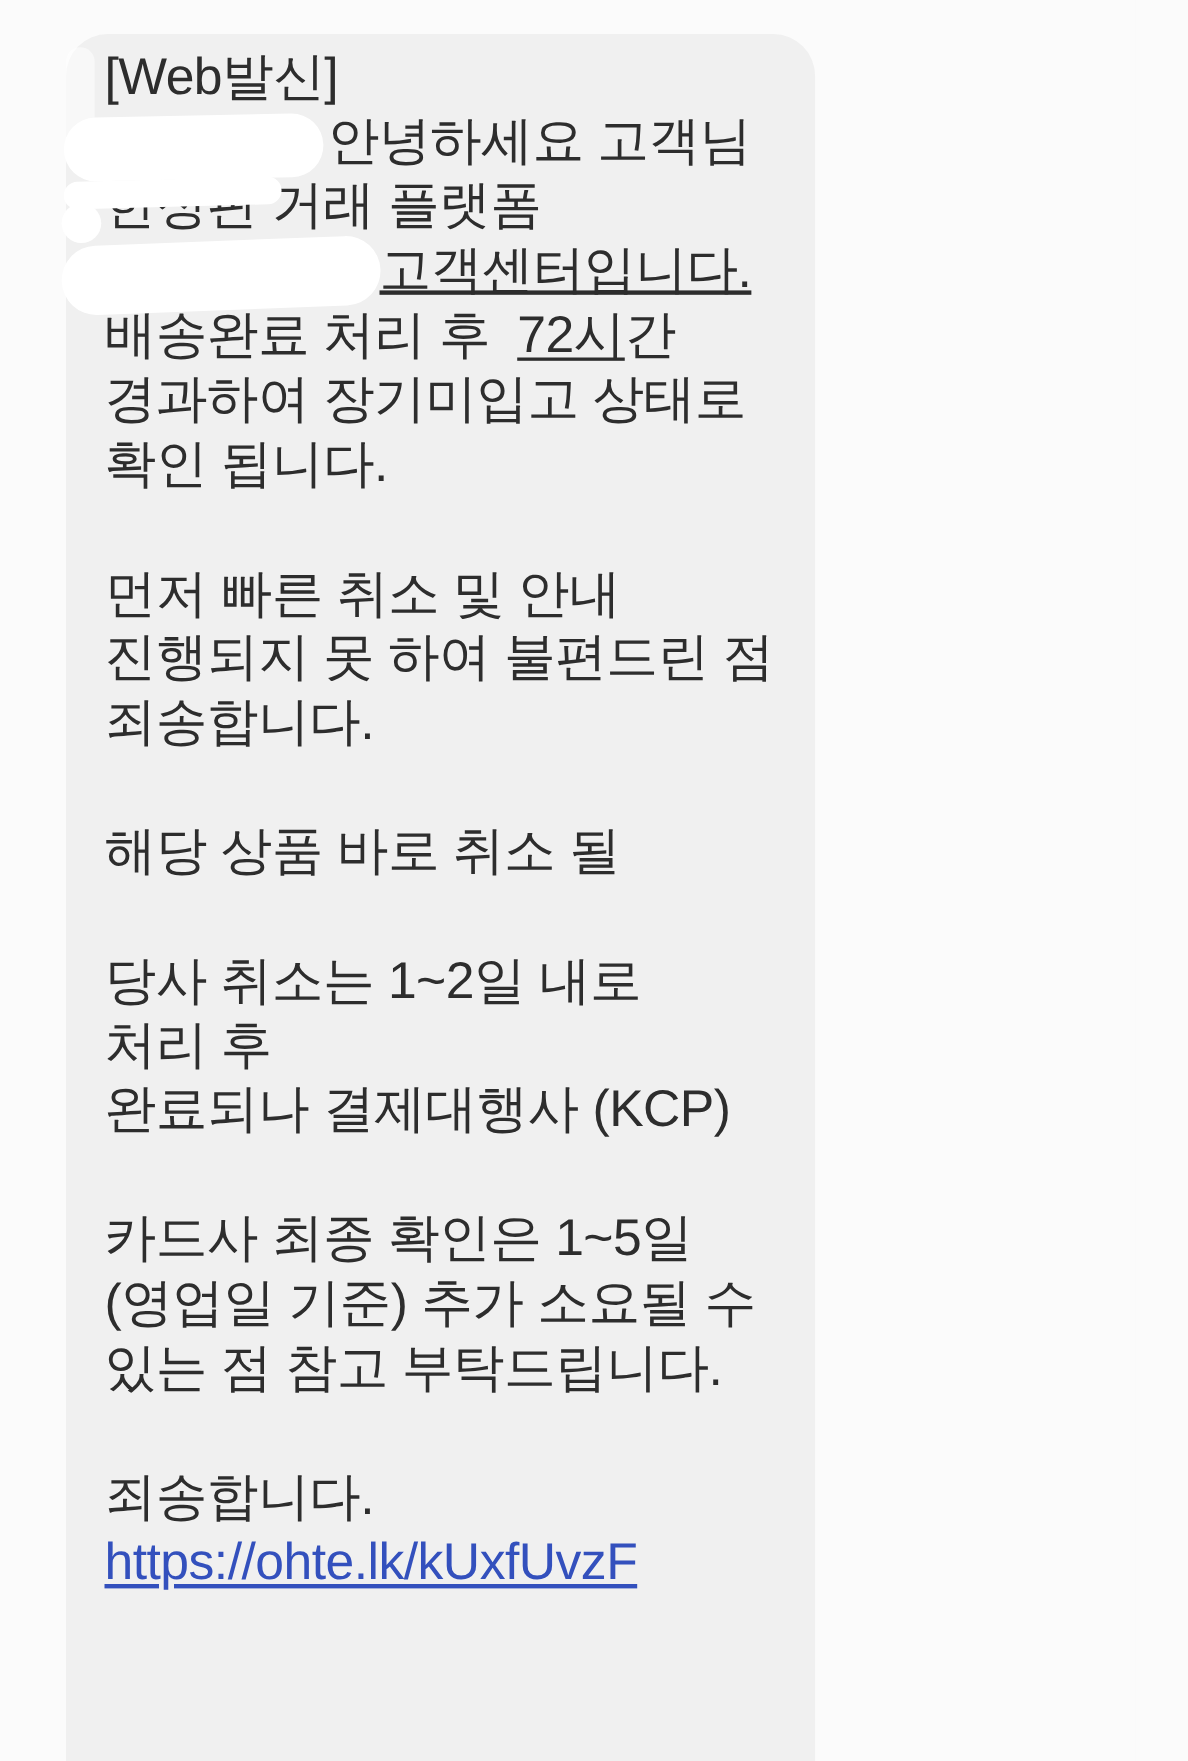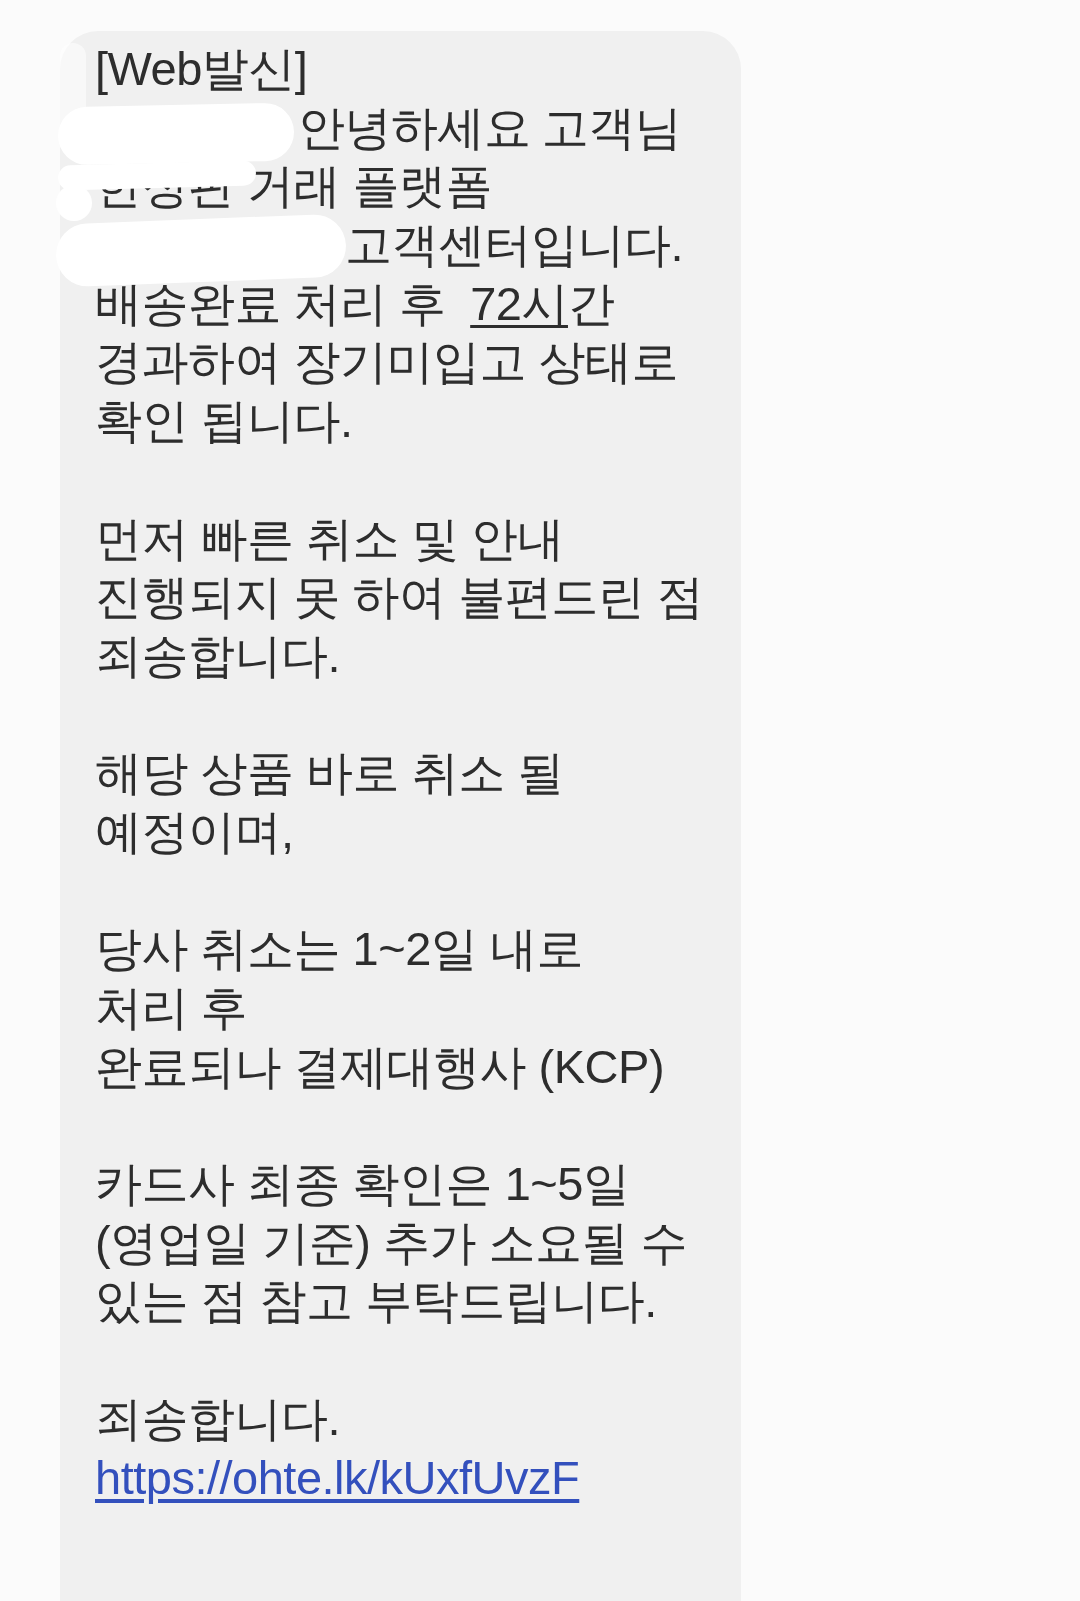--- a/index.html
+++ b/index.html
@@ -32,22 +32,22 @@
     top: 9px;
     right: 20px;
     z-index: 1;
     color: #2d2d2d;
     font-size: 47px;
     line-height: 58.7px;
     letter-spacing: -0.5px;
     white-space: nowrap;
   }
   .row { height: 58.7px; }
-  .row.indent-a { padding-left: 203px; font-family: Liberation Serif, serif; }
-  .row.indent-b { padding-left: 250px; }
+  .row.indent-a { padding-left: 203px; }
+  .row.indent-b { padding-left: 250px; text-decoration: underline; }
   .time-link {
     text-decoration: underline;
     text-underline-offset: 5px;
     text-decoration-thickness: 2.5px;
     margin-left: 12px;
   }
   .url-link {
     color: #3350bd;
     text-decoration: underline;
     text-underline-offset: 5px;
@@ -107,21 +107,20 @@
       <div class="row indent-b">고객센터입니다.</div>
       <div class="row"><span>배송완료 처리 후 </span><span class="time-link">72시</span><span>간</span></div>
       <div class="row">경과하여 장기미입고 상태로</div>
       <div class="row">확인 됩니다.</div>
       <div class="row blank"></div>
       <div class="row">먼저 빠른 취소 및 안내</div>
       <div class="row">진행되지 못 하여 불편드린 점</div>
       <div class="row">죄송합니다.</div>
       <div class="row blank"></div>
       <div class="row">해당 상품 바로 취소 될</div>
-      <div class="row">예정이며,</div>
       <div class="row blank"></div>
       <div class="row">당사 취소는 1~2일 내로</div>
       <div class="row">처리 후</div>
       <div class="row">완료되나 결제대행사 (KCP)</div>
       <div class="row blank"></div>
       <div class="row">카드사 최종 확인은 1~5일</div>
       <div class="row">(영업일 기준) 추가 소요될 수</div>
       <div class="row">있는 점 참고 부탁드립니다.</div>
       <div class="row blank"></div>
       <div class="row">죄송합니다.</div>

